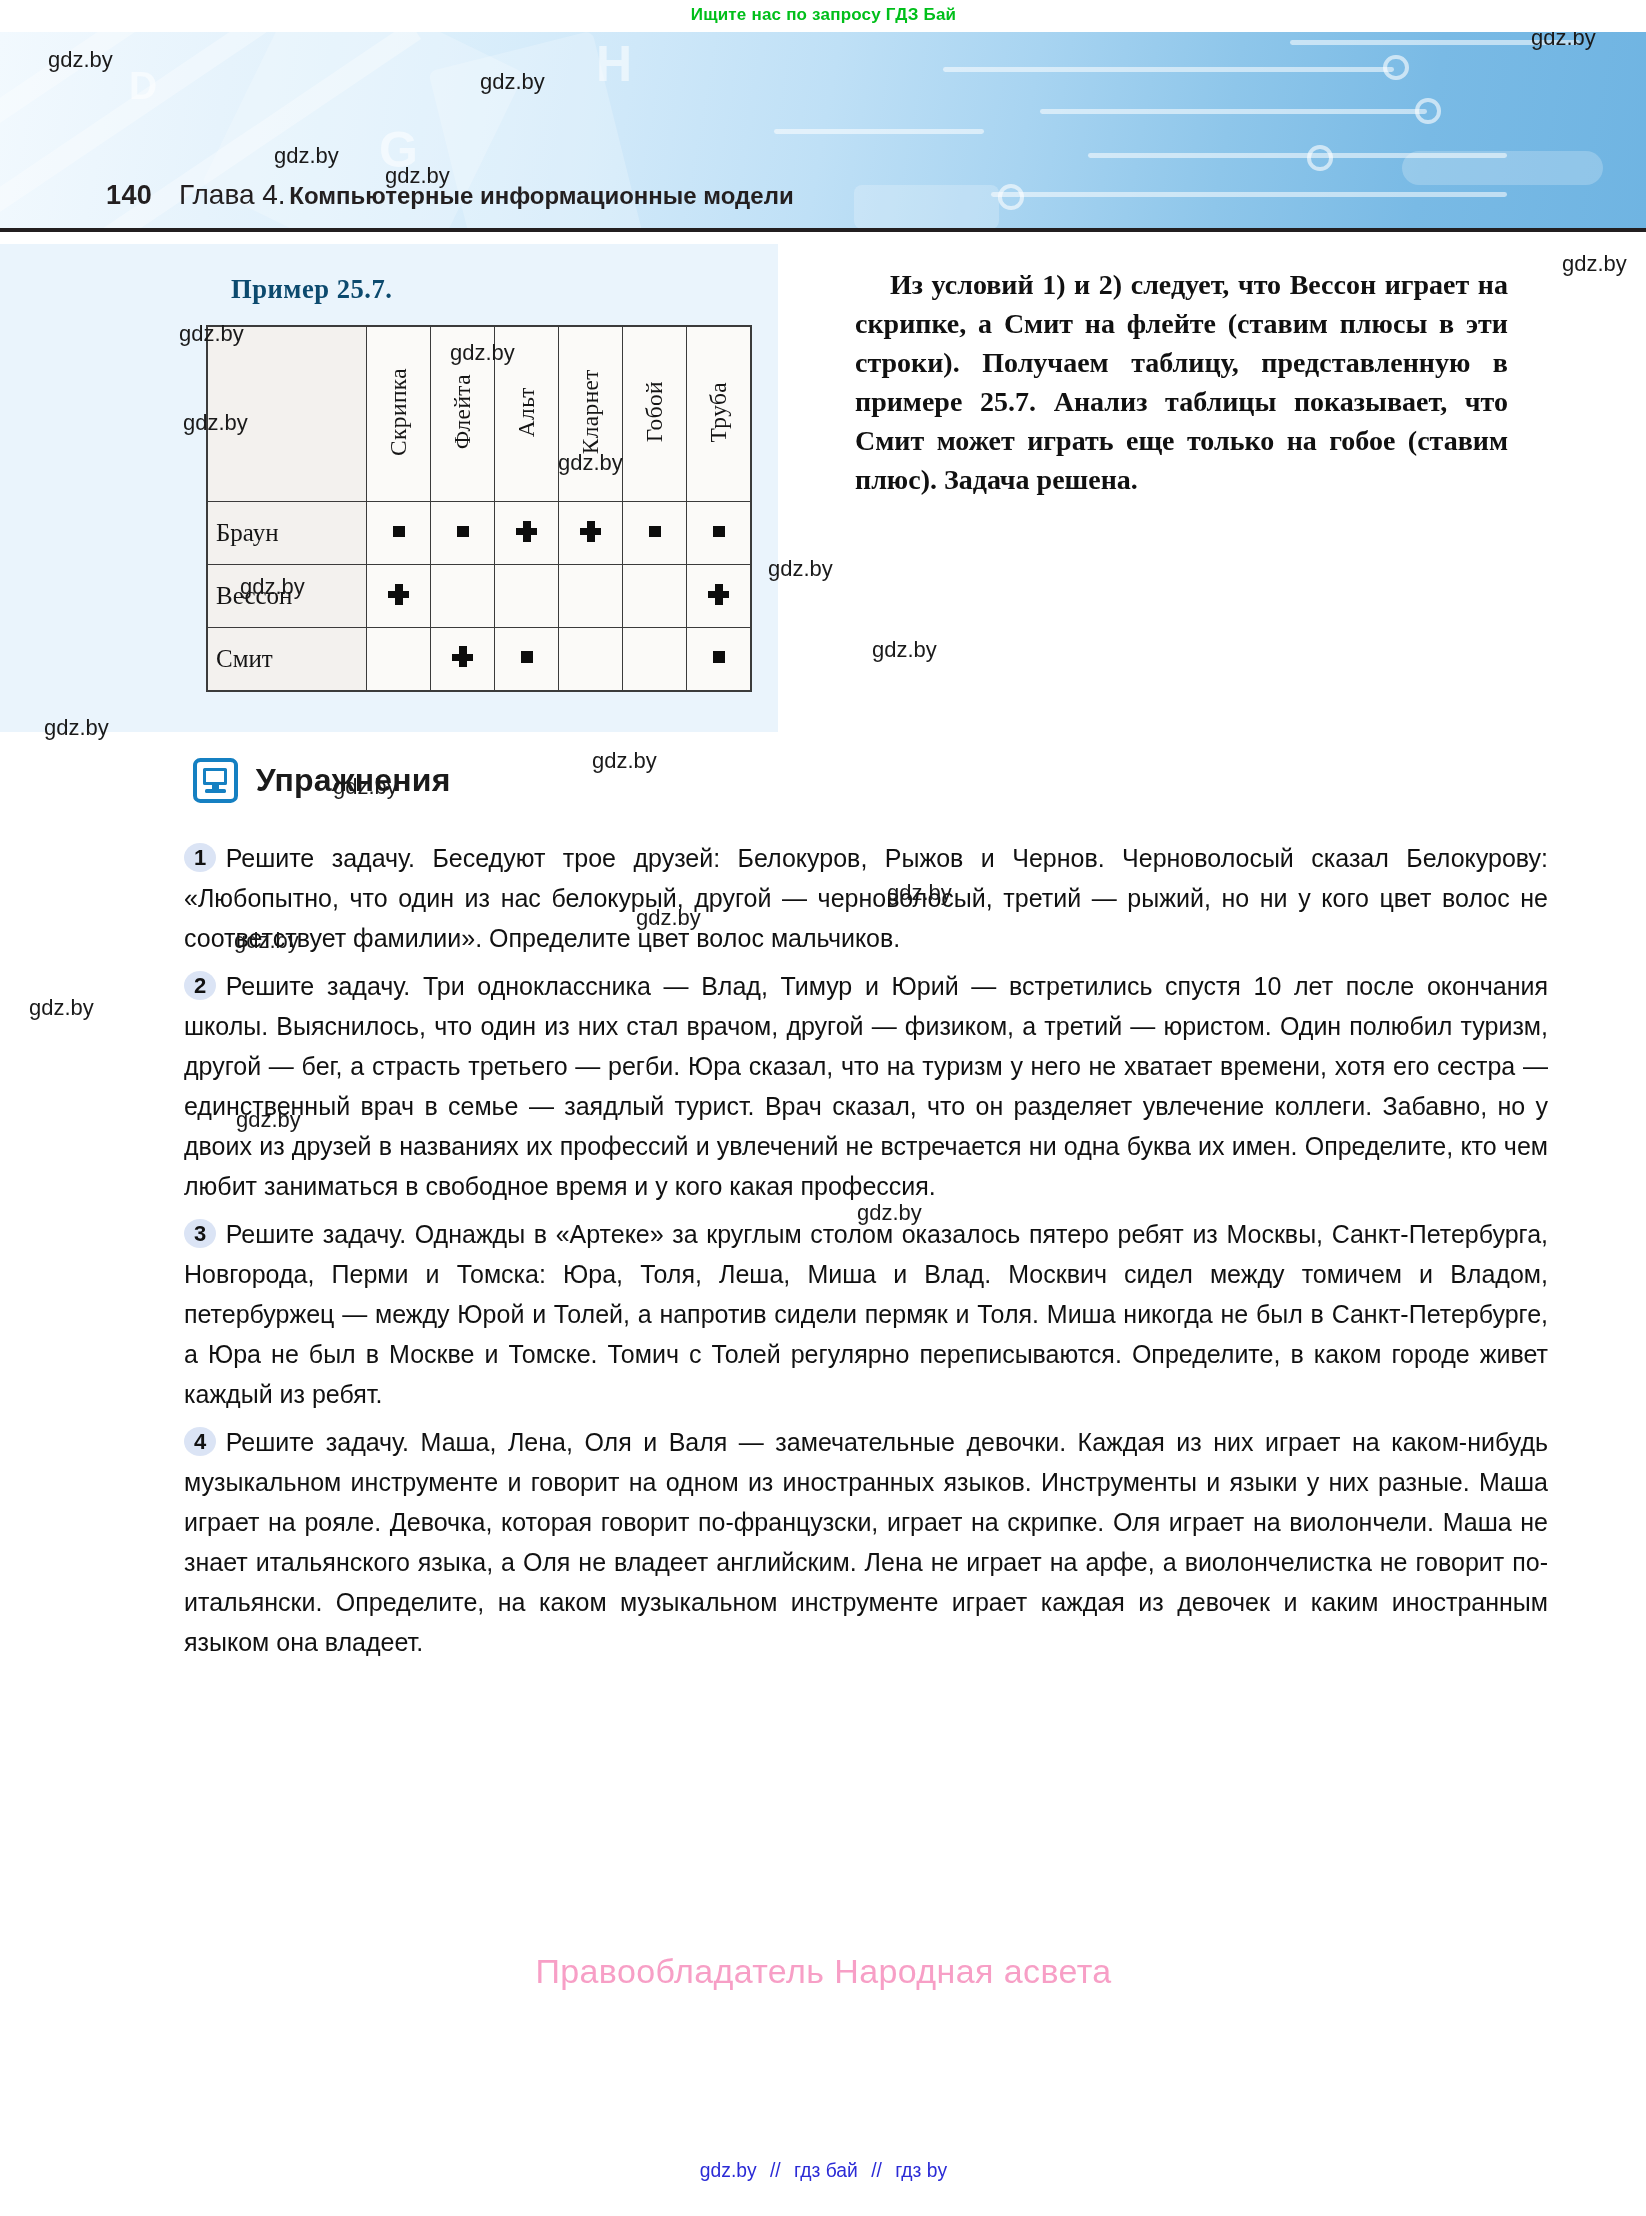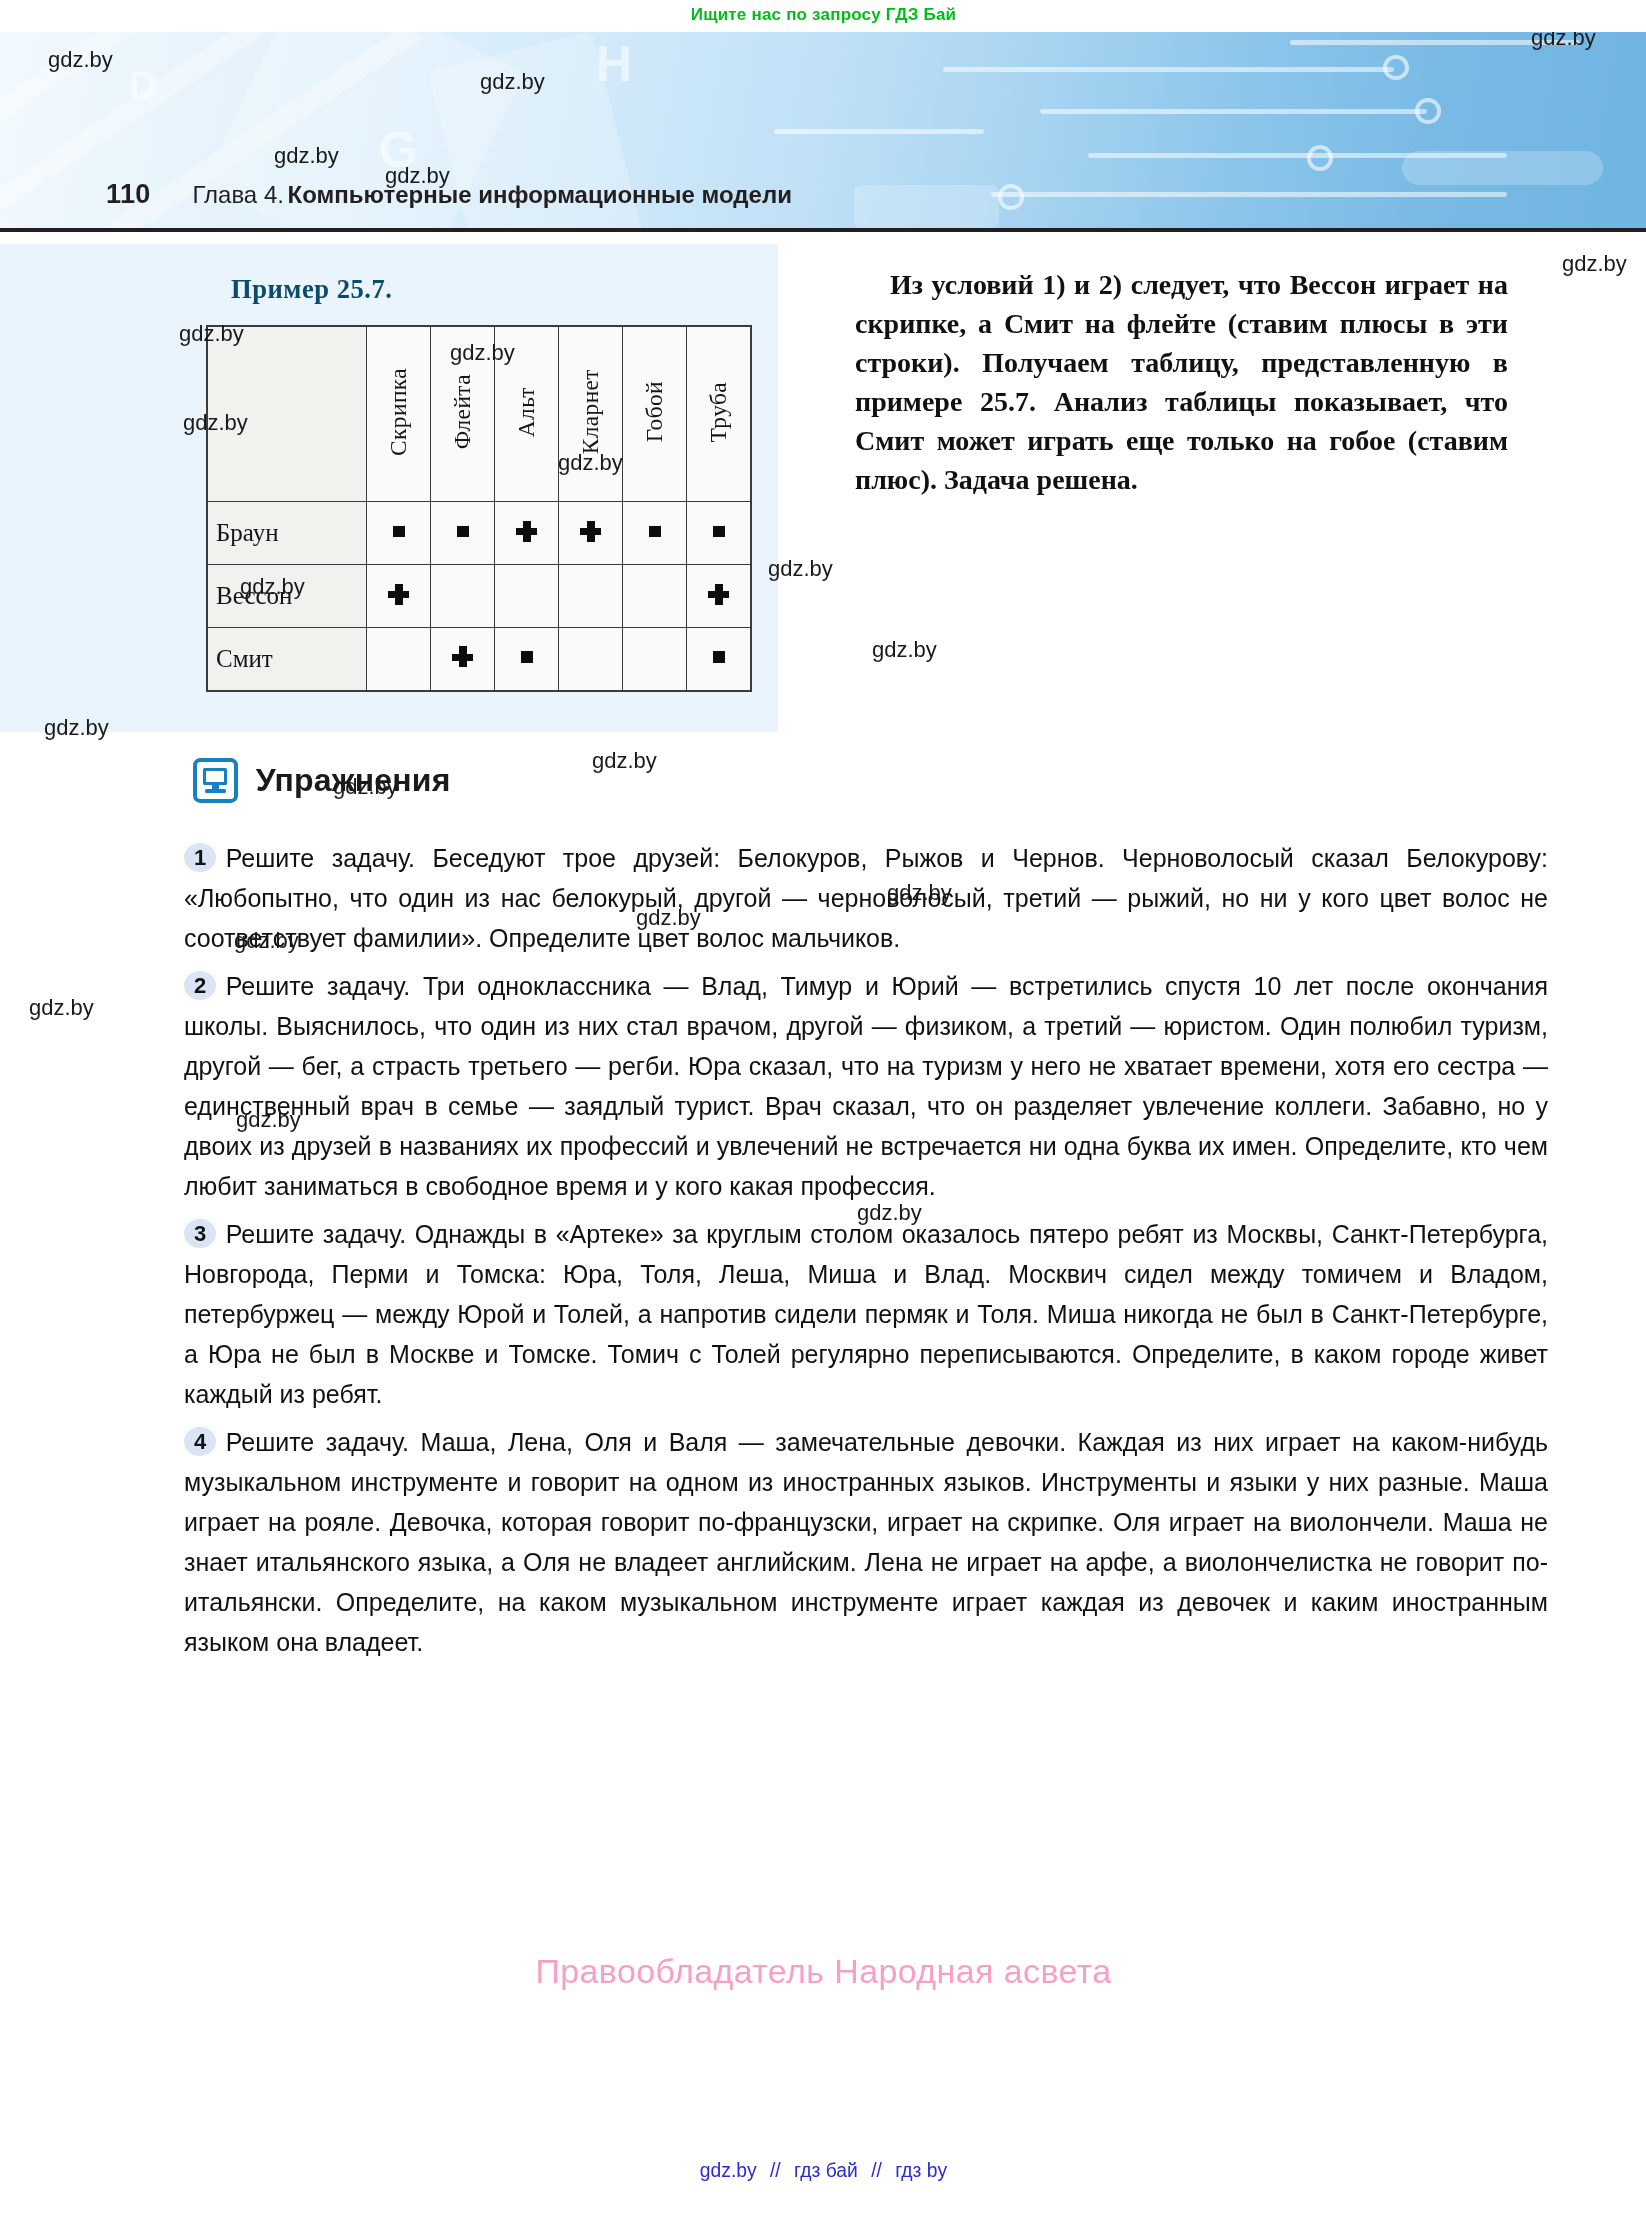--- a/index.html
+++ b/index.html
@@ -91,23 +91,23 @@
     z-index: 14;
     white-space: nowrap;
     color: #231f20;
   }
   #page-header-line .pg-num {
     font-size: 27px;
     font-weight: bold;
     letter-spacing: 0.4px;
   }
   #page-header-line .chap-pre {
-    font-size: 24px;
+    font-size: 28px;
     font-weight: normal;
-    margin-left: 38px;
+    margin-left: 23px;
   }
   #page-header-line .chap-title {
     font-size: 24px;
     font-weight: bold;
   }
 
   
   #example-panel {
     position: absolute;
     top: 244px; left: 0;
@@ -347,21 +347,21 @@
   <div class="tex pad" style="left:1383px; top:22.6px;"></div>
   <div class="tex pad" style="left:1415px; top:66px;"></div>
   <div class="tex pad" style="left:1307px; top:113px;"></div>
   <div class="tex pad" style="left:998px; top:152px;"></div>
   <div class="tex keycap" style="left:1402px; top:119px; width:201px; height:34px; border-radius:17.7px;"></div>
   <div class="tex keycap" style="left:854px; top:153px; width:145px; height:44px;"></div>
 </div>
 <div id="header-rule"></div>
 
 <div id="page-header-line">
-  <span class="pg-num">110</span>
+  <span class="pg-num">140</span>
   <span class="chap-pre">Глава 4.</span>
   <span class="chap-title">Компьютерные информационные модели</span>
 </div>
 
 <div id="example-panel"></div>
 <div id="example-label">Пример 25.7.</div>
 
 <div id="logic-table-wrap">
   <table class="logic">
     <thead>

